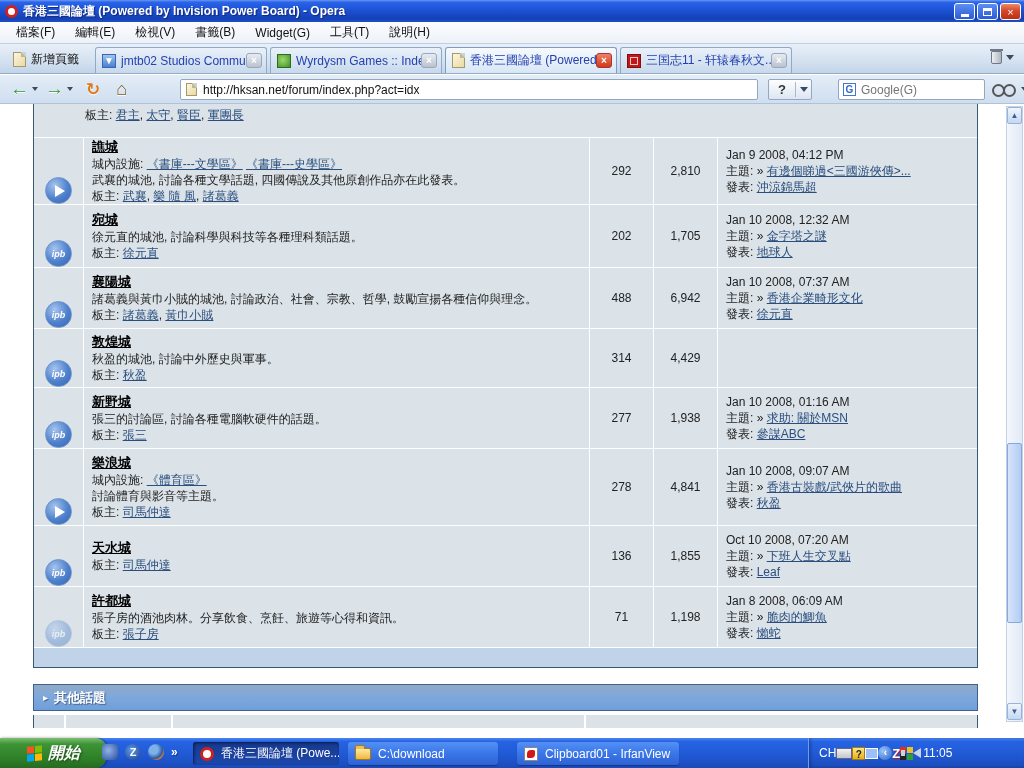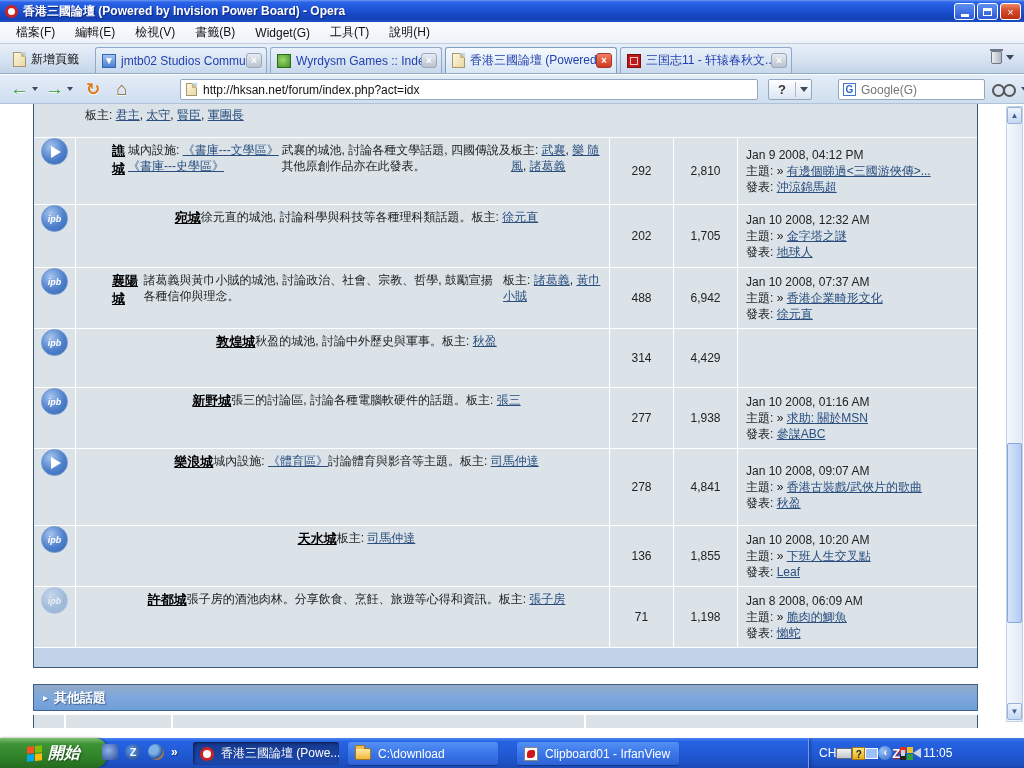--- a/index.html
+++ b/index.html
@@ -94,23 +94,23 @@
   .glasses::before { left:0; } .glasses::after { right:0; }
 
   
   .content { position:absolute; left:0; top:104px; width:1024px; height:634px; background:#fff; overflow:hidden; }
   .tbl { position:absolute; left:33px; top:0; width:945px; background:#fff;
     border-left:1px solid #3A5774; border-right:1px solid #3A5774; }
   .partialrow { height:33px; background:#DBE3E9; display:flex; }
   .partialrow .pl { width:43px; } 
   .partialrow .pm { padding:3px 8px; font-size:12px; color:#222; }
   .frow { display:flex; background:#DBE3E9; margin-top:1px; }
-  .c-icon { width:42px; border-right:1px solid #fff; display:flex; align-items:flex-start; justify-content:center; }
+  .c-icon { width:50px; border-right:1px solid #fff; display:flex; align-items:flex-end; justify-content:center; }
   .c-main { width:506px; border-right:1px solid #fff; padding:4px 8px;
-    display:flex; justify-content:center;margin-left:28px; }
+    display:flex; flex-direction:column; justify-content:center; }
   .c-num { width:64px; border-right:1px solid #fff; display:flex; align-items:center; justify-content:center;
     font-size:12px; color:#222; }
   .c-last { flex:1; padding:4px 8px; font-size:12px; color:#222;
     display:flex; flex-direction:column; justify-content:center; line-height:16px; }
   .fname { font-size:13px; font-weight:bold; color:#000; text-decoration:underline; align-self:flex-start; }
   .ffac,.fdesc,.fmods { font-size:12px; color:#222; line-height:16px; }
   a.lnk { color:#2A4E7E; text-decoration:underline; }
   .ficon { width:27px; height:27px; border-radius:50%;
     background:radial-gradient(circle at 35% 30%,#A6C4EE,#4E80CC 55%,#3766B2);
     border:1px solid #6C93CC; color:#fff; font-size:9px; font-style:italic; font-weight:bold;
@@ -399,21 +399,21 @@
       <span class="ficon">ipb</span>
     </div>
     <div class="c-main">
       <a class="fname lnk-name">天水城</a>
 
       <div class="fmods">板主: <a class="lnk">司馬仲達</a></div>
     </div>
     <div class="c-num topics">136</div>
     <div class="c-num replies">1,855</div>
     <div class="c-last">
-      <div class="ldate">Jan 10 2008, 10:20 AM</div>
+      <div class="ldate">Oct 10 2008, 07:20 AM</div>
       <div><span class="ltlabel">主題:</span><span class="larrow"> » </span><a class="lnk ltopic">下班人生交叉點</a></div>
       <div><span class="lplabel">發表:</span> <a class="lnk lposter">Leaf</a></div>
     </div>
   </div>
 
   <div class="frow" style="height: 60px;">
     <div class="c-icon">
       <span class="ficon dim">ipb</span>
     </div>
     <div class="c-main">

